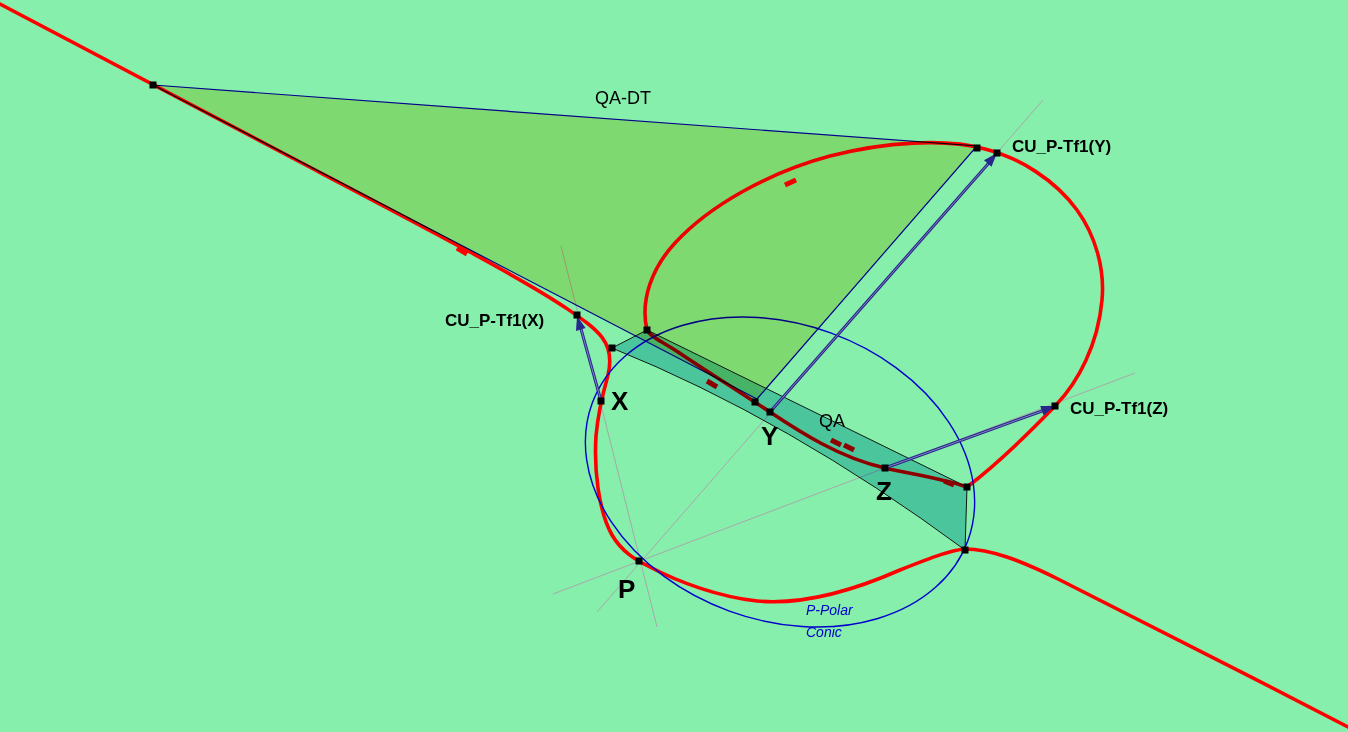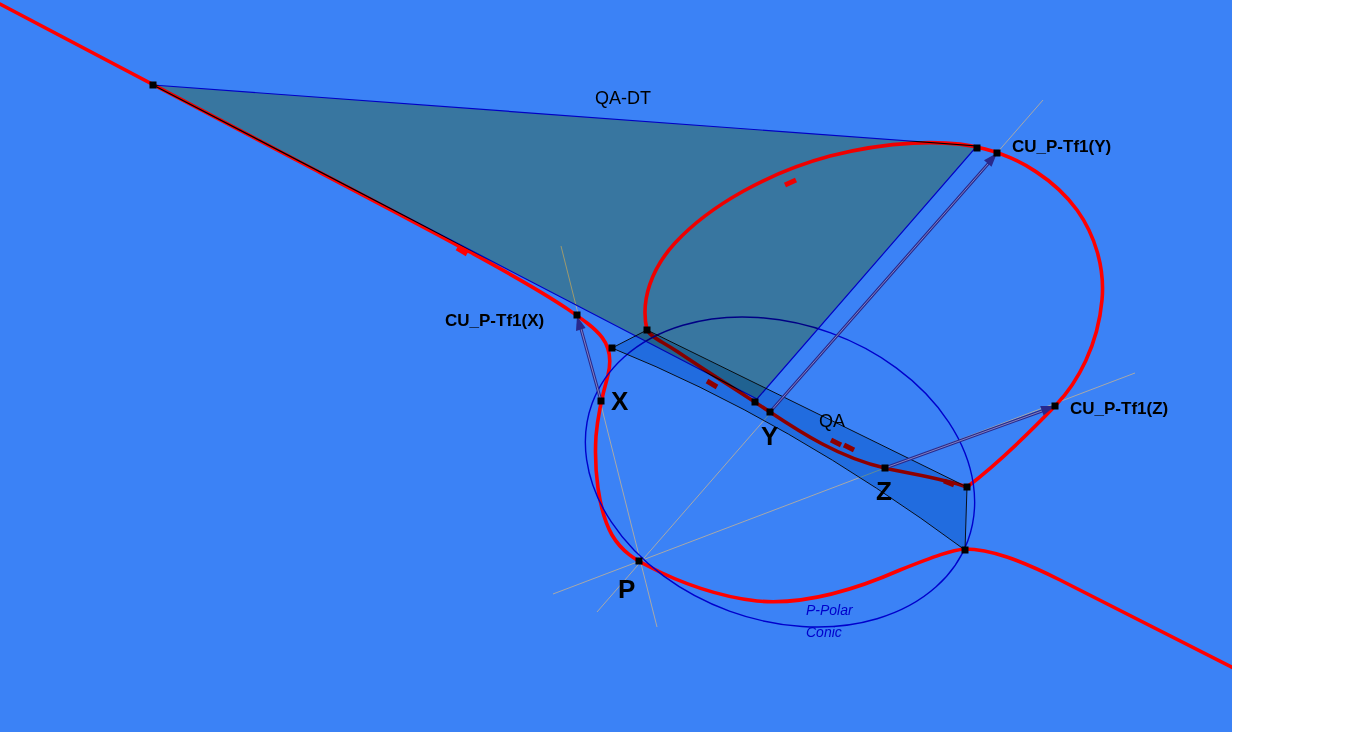--- a/index.html
+++ b/index.html
@@ -1,16 +1,16 @@
 <!DOCTYPE html>
 <html><head>
 <meta charset="utf-8">
 <style>
   html,body{margin:0;padding:0;background:#ffffff;}
-  .stage{width:1232px;height:732px;position:relative;overflow:hidden;background:#3b82f6;}
+  .stage{width:1348px;height:732px;position:relative;overflow:hidden;background:#86efac;}
   svg{display:block;font-family:"Liberation Sans",sans-serif;}
   text{font-family:"Liberation Sans",sans-serif;fill:#000;}
   .pt-label{font-size:26px;font-weight:bold;}
   .cu-label{font-size:17px;font-weight:bold;}
   .line-label{font-size:18px;font-weight:normal;}
   .conic-label{font-size:14px;font-style:italic;fill:#0000CC;}
   .blend{mix-blend-mode:multiply;}
 </style>
 </head>
 <body>

